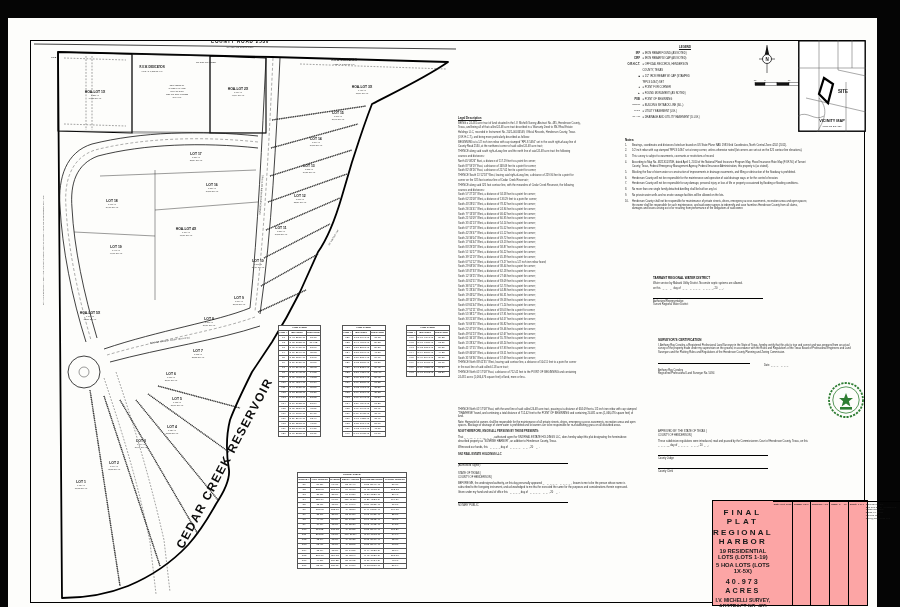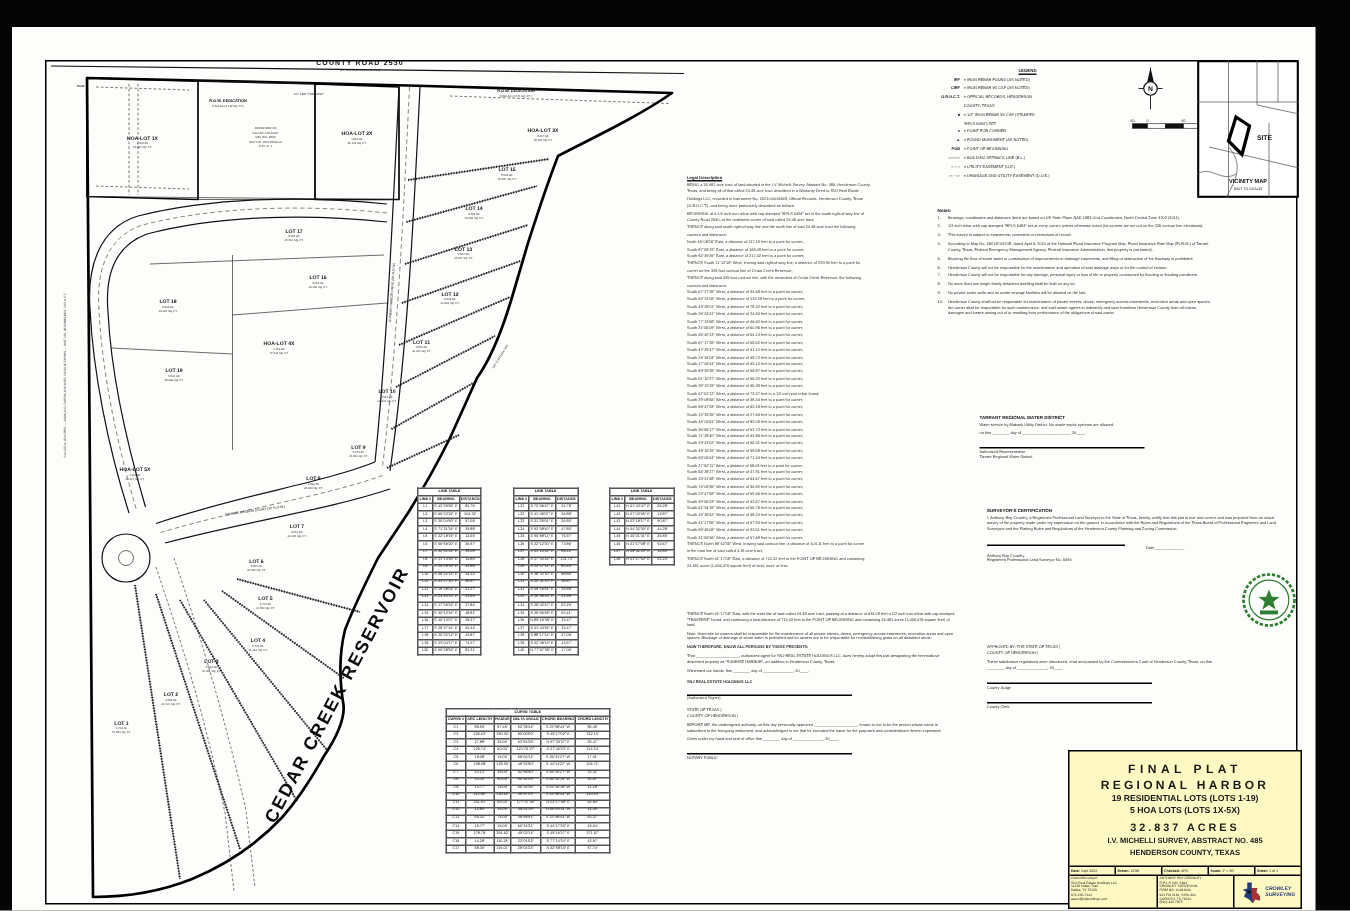--- a/index.html
+++ b/index.html
@@ -41,21 +41,21 @@
   .legal .li-row{font-size:2.6px;line-height:1.85;white-space:nowrap;color:#333}
   .legend-box .li-row{display:flex;font-size:2.6px;line-height:2.25;color:#222}
   .legend-box .k-sym{width:20px;flex:none;text-align:right;margin-right:2.5px;font-weight:bold}
   .legend-box .k-desc{flex:1;white-space:nowrap}
   .notes-box .li-row{display:flex;margin-bottom:2.4px}
   .notes-box .k-n{width:7px;flex:none}
   .notes-box .k-t{flex:1}
   .sigline{border-top:.5px solid #000;width:92px;padding-top:.8px;font-size:2.6px}
   .overline{border-top:.5px solid #000;padding-top:.8px;font-size:2.6px;width:110px}
   
-  .tblock{border:1.5px solid #000;background:#fef9c3;display:flex;flex-direction:column}
+  .tblock{border:1.5px solid #000;background:#fca5a5;display:flex;flex-direction:row}
   .tb-main{flex:1;text-align:center;padding-top:7px}
   .tb-l1{font-size:8px;font-weight:bold;letter-spacing:3px}
   .tb-l2{font-size:8px;font-weight:bold;letter-spacing:2.2px;margin-top:2px}
   .tb-l3,.tb-l4{font-size:5.8px;font-weight:bold;margin-top:2px}
   .tb-l5{font-size:7.2px;font-weight:bold;letter-spacing:2px;margin-top:2.5px}
   .tb-l6,.tb-l7{font-size:5px;font-weight:bold;margin-top:2px}
   .tb-info{display:flex;border-top:.9px solid #000}
   .tb-info .cell{flex:1;border-left:.9px solid #000;font-size:2.4px;padding:.8px 1px;white-space:nowrap}
   .tb-info .cell:first-child{border-left:none}
   .tb-bottom{display:flex;border-top:.9px solid #000;height:21px}
@@ -885,21 +885,21 @@
     <p>Given under my hand and seal of office this ________ day of ______________, 20____.</p>
     <div class="overline" style="margin-top:7px">NOTARY PUBLIC</div>
   </div>
 
   <div class="ab tblock" style="left:704px;top:482px;width:154px;height:104px">
     <div class="tb-main">
       <div class="tb-l1">FINAL PLAT</div>
       <div class="tb-l2">REGIONAL HARBOR</div>
       <div class="tb-l3">19 RESIDENTIAL LOTS (LOTS 1-19)</div>
       <div class="tb-l4">5 HOA LOTS (LOTS 1X-5X)</div>
-      <div class="tb-l5">32.837 ACRES</div>
+      <div class="tb-l5">40.973 ACRES</div>
       <div class="tb-l6">I.V. MICHELLI SURVEY, ABSTRACT NO. 485</div>
       <div class="tb-l7">HENDERSON COUNTY, TEXAS</div>
     </div>
     <div class="tb-info">
       <div class="cell"><b>Date:</b> <span>Sept 2022</span></div>
       <div class="cell"><b>Drawn:</b> <span>CDW</span></div>
       <div class="cell"><b>Checked:</b> <span>ARC</span></div>
       <div class="cell"><b>Scale:</b> <span>1″ = 60′</span></div>
       <div class="cell"><b>Sheet:</b> <span>1 of 1</span></div>
     </div>

